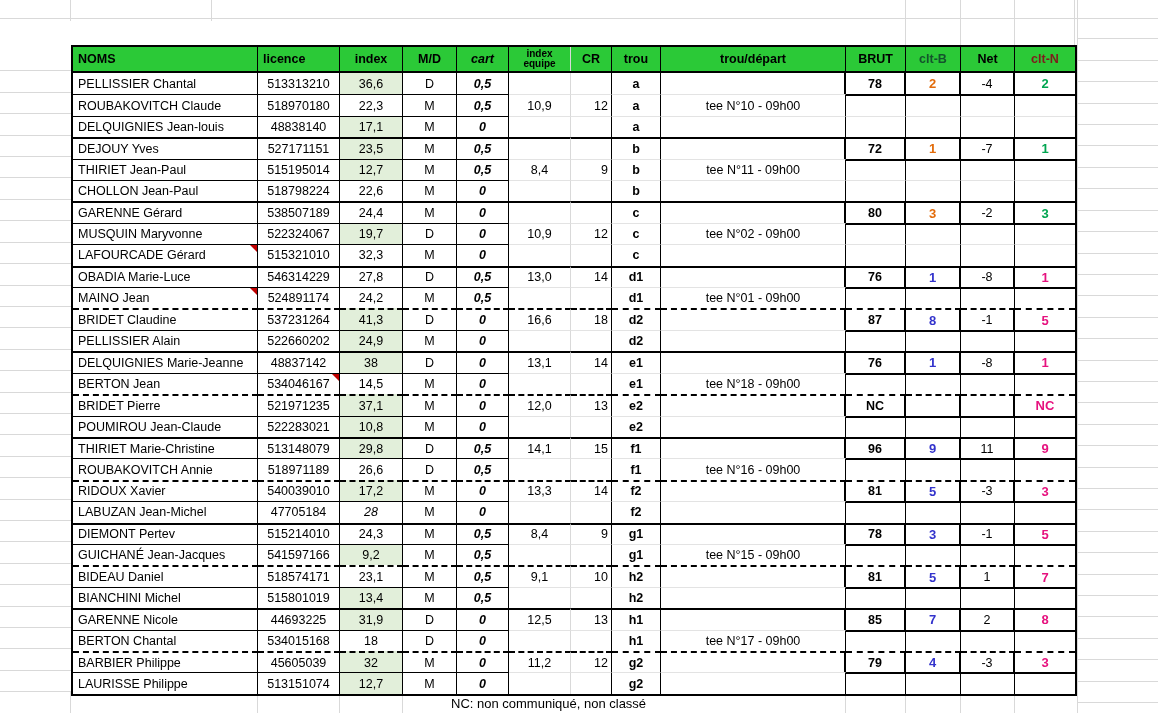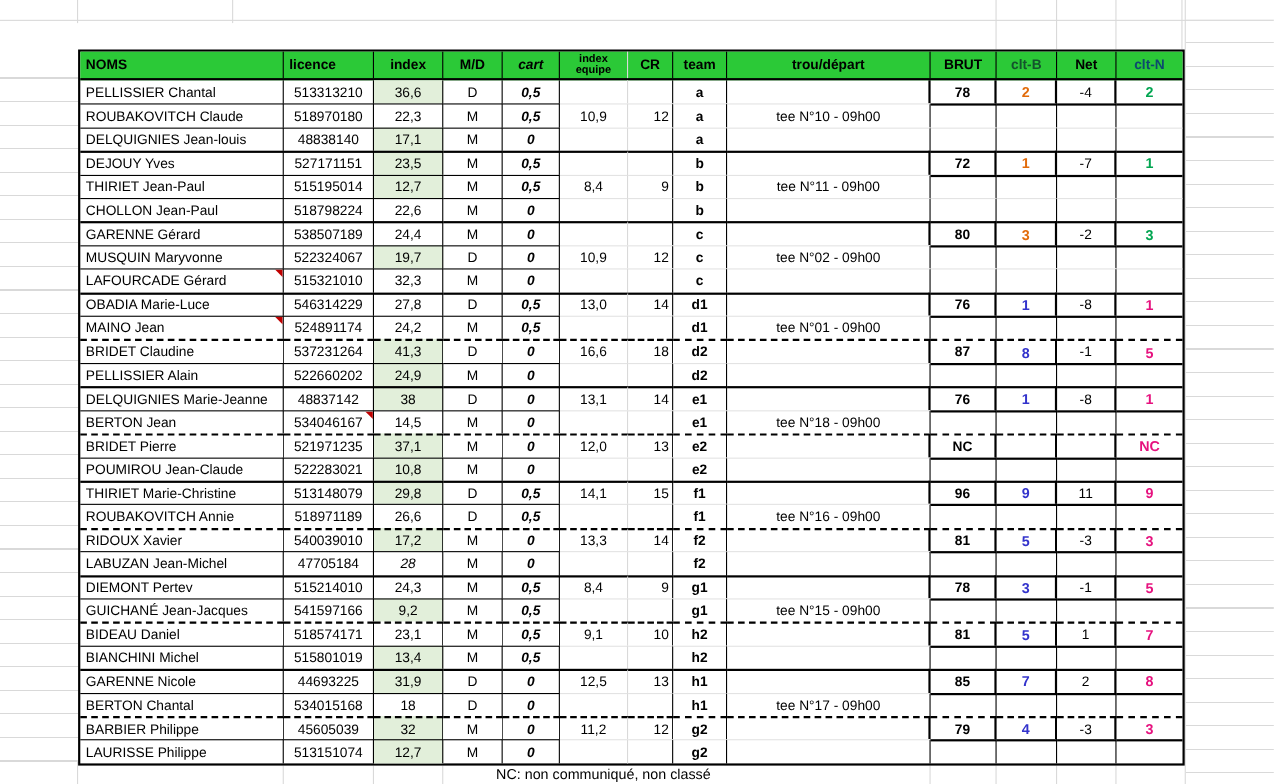--- a/index.html
+++ b/index.html
@@ -99,26 +99,26 @@
 
 <div class="main">
   <div class="row hr">
     <div class="cell c0">NOMS</div>
     <div class="cell c1">licence</div>
     <div class="cell c2">index</div>
     <div class="cell c3">M/D</div>
     <div class="cell c4">cart</div>
     <div class="cell c5" style="white-space:normal;padding:0 8px;">index equipe</div>
     <div class="cell c6">CR</div>
-    <div class="cell c7">team</div>
+    <div class="cell c7">trou</div>
     <div class="cell c8">trou/départ</div>
     <div class="cell c9">BRUT</div>
     <div class="cell c10" style="color:#14532d;">clt-B</div>
     <div class="cell c11">Net</div>
-    <div class="cell c12" style="color:#0c4a6e;">clt-N</div>
+    <div class="cell c12" style="color:#7f1d1d;">clt-N</div>
   </div>
 
   <div>
 
   <div class="row dr hasbox first cb-o cn-g">
         <div class="cell c0">PELLISSIER Chantal</div>
         <div class="cell c1">513313210</div>
         <div class="cell c2 fill">36,6</div>
         <div class="cell c3">D</div>
         <div class="cell c4">0,5</div>

